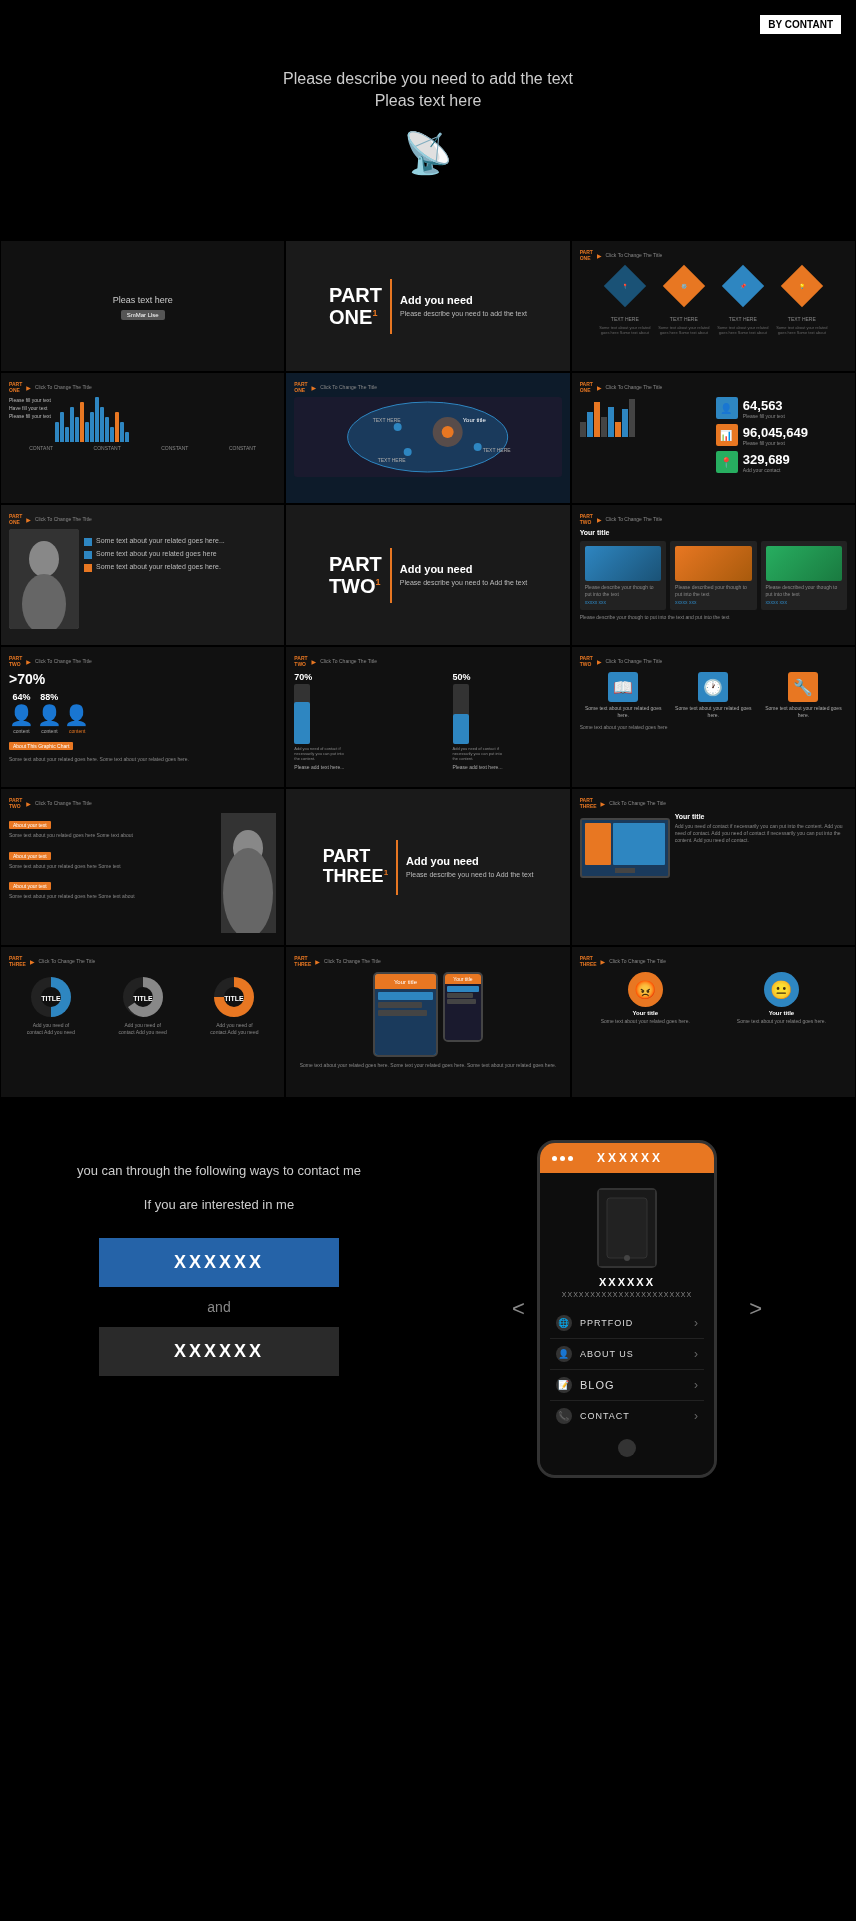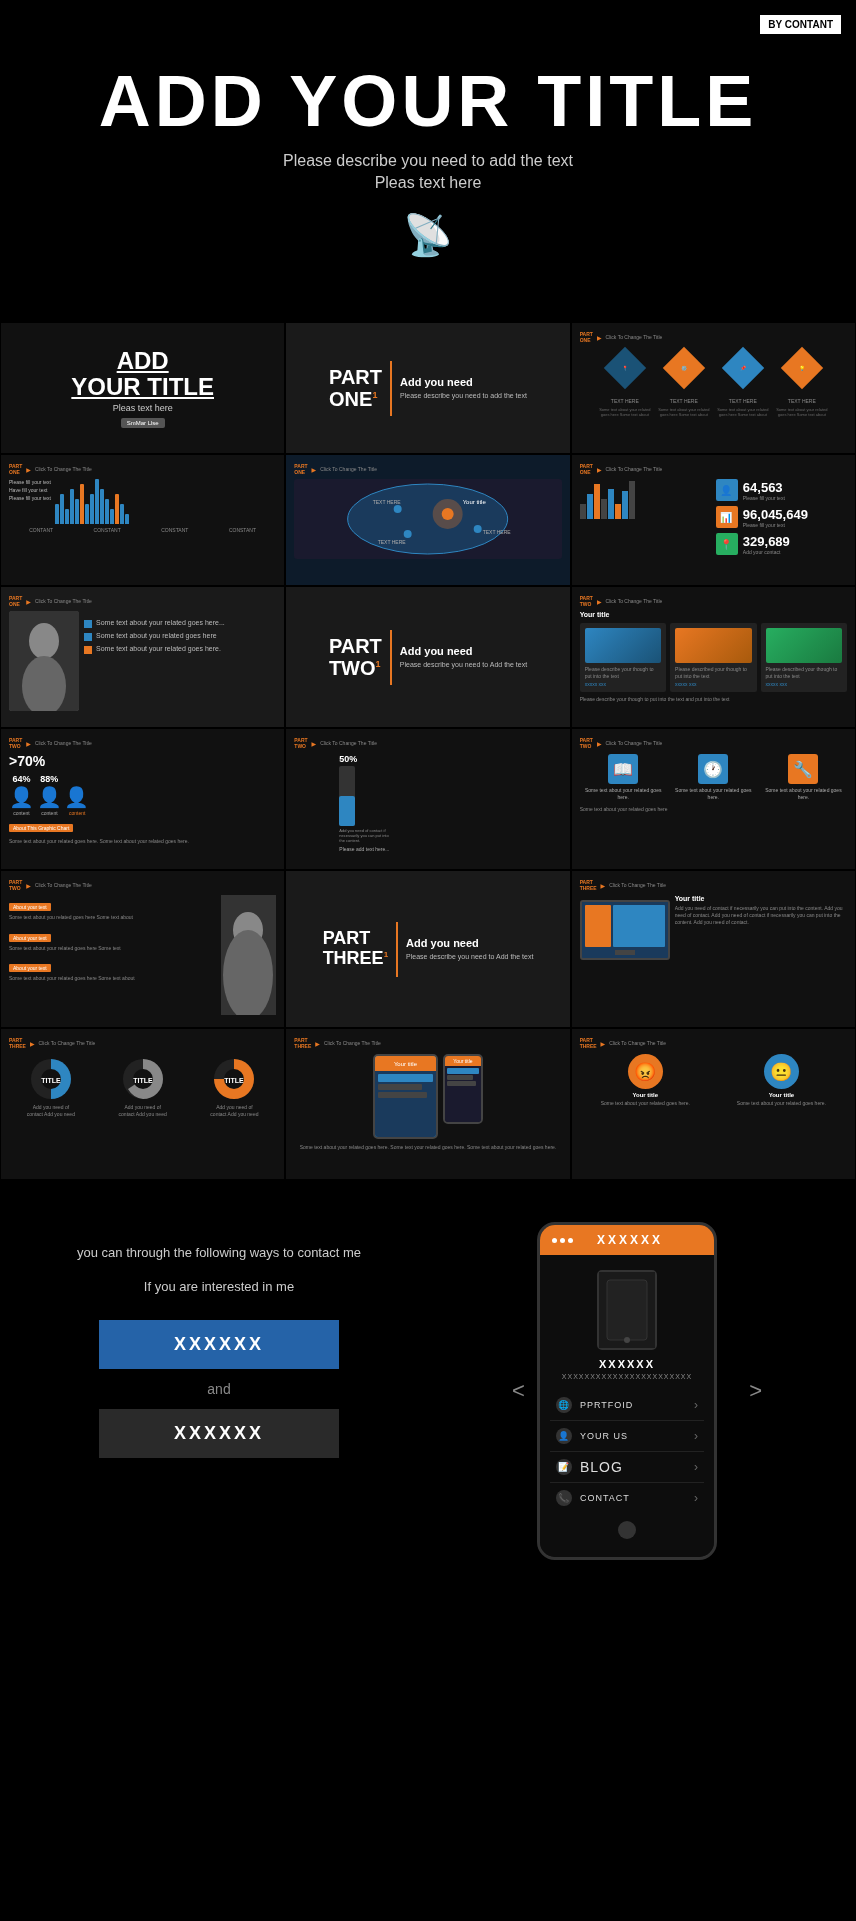--- a/index.html
+++ b/index.html
@@ -419,38 +419,33 @@
     }
     .people-pct { font-size: 9px; font-weight: bold; color: #fff; }
 
   </style>
 </head>
 <body>
 
 <div class="watermark">BY CONTANT</div>
 
 <div class="hero">
-  <h1 class="hero-title">ADD YOUR TITLE</h1>
   <p class="hero-sub1">Please describe you need to add the text</p>
   <p class="hero-sub2">Pleas text here</p>
   <div class="hero-icon">
     <div style="font-size:40px; text-align:center;">📡</div>
   </div>
 </div>
 
 <div class="slides-area">
 
   <div class="slides-row row-3">
 
     <div class="slide slide-bg-dark">
       <div class="slide-inner flex-center flex-col text-center" style="min-height:130px;">
-        <div class="slide-title-lg" style="font-size:24px; text-decoration:underline;">
-          <span>ADD</span><br>
-          <span>YOUR TITLE</span>
-        </div>
         <div class="slide-title-sm">Pleas text here</div>
         <div class="btn-small">SmMar Llse</div>
       </div>
     </div>
 
     <div class="slide slide-bg-mid">
       <div class="slide-inner" style="display:flex; align-items:center; justify-content:center; min-height:130px;">
         <div class="part-text-block">
           <div>
             <div style="font-size:20px; font-weight:900; color:#fff; text-transform:uppercase; line-height:1.1;">
@@ -742,20 +737,28 @@
     </div>
 
     <div class="slide slide-bg-dark">
       <div class="slide-inner" style="min-height:140px;">
         <div class="slide-header">
           <div class="part-badge">PART<br>TWO</div>
           <div class="arrow-right">▶</div>
           <div class="click-change">Click To Change The Title</div>
         </div>
         <div style="display:flex;gap:4px;margin-top:5px;">
+          <div class="thermo-item" style="flex:1;">
+            <div class="thermo-label">70%</div>
+            <div style="width:16px;height:60px;background:#333;position:relative;border-radius:2px;">
+              <div style="position:absolute;bottom:0;width:100%;height:70%;background:#2e86c1;border-radius:2px;"></div>
+            </div>
+            <div style="font-size:4px;color:#888;margin-top:2px;width:50px;">Add you need of contact if necessarily you can put into the content.</div>
+            <div style="font-size:5px;color:#aaa;margin-top:3px;">Please add text here...</div>
+          </div>
           <div class="thermo-item" style="flex:1;padding-left:45px;">
             <div class="thermo-label">50%</div>
             <div style="width:16px;height:60px;background:#333;position:relative;border-radius:2px;">
               <div style="position:absolute;bottom:0;width:100%;height:50%;background:#2e86c1;border-radius:2px;"></div>
             </div>
             <div style="font-size:4px;color:#888;margin-top:2px;width:50px;">Add you need of contact if necessarily you can put into the content.</div>
             <div style="font-size:5px;color:#aaa;margin-top:3px;">Please add text here...</div>
           </div>
         </div>
       </div>
@@ -1011,28 +1014,28 @@
             <div style="display:flex;align-items:center;justify-content:space-between;padding:7px 6px;border-bottom:1px solid #222;">
               <div style="display:flex;align-items:center;gap:8px;">
                 <div style="width:16px;height:16px;background:#333;border-radius:50%;display:flex;align-items:center;justify-content:center;font-size:9px;">🌐</div>
                 <span style="font-size:9px;color:#ddd;letter-spacing:1px;">PPRTFOID</span>
               </div>
               <span style="font-size:12px;color:#666;">›</span>
             </div>
             <div style="display:flex;align-items:center;justify-content:space-between;padding:7px 6px;border-bottom:1px solid #222;">
               <div style="display:flex;align-items:center;gap:8px;">
                 <div style="width:16px;height:16px;background:#333;border-radius:50%;display:flex;align-items:center;justify-content:center;font-size:9px;">👤</div>
-                <span style="font-size:9px;color:#ddd;letter-spacing:1px;">YOUR US</span>
+                <span style="font-size:9px;color:#ddd;letter-spacing:1px;">ABOUT US</span>
               </div>
               <span style="font-size:12px;color:#666;">›</span>
             </div>
             <div style="display:flex;align-items:center;justify-content:space-between;padding:7px 6px;border-bottom:1px solid #222;">
               <div style="display:flex;align-items:center;gap:8px;">
                 <div style="width:16px;height:16px;background:#333;border-radius:50%;display:flex;align-items:center;justify-content:center;font-size:9px;">📝</div>
-                <span style="font-size:14px;color:#ddd;letter-spacing:1px;">BLOG</span>
+                <span style="font-size:11px;color:#ddd;letter-spacing:1px;">BLOG</span>
               </div>
               <span style="font-size:12px;color:#666;">›</span>
             </div>
             <div style="display:flex;align-items:center;justify-content:space-between;padding:7px 6px;">
               <div style="display:flex;align-items:center;gap:8px;">
                 <div style="width:16px;height:16px;background:#333;border-radius:50%;display:flex;align-items:center;justify-content:center;font-size:9px;">📞</div>
                 <span style="font-size:9px;color:#ddd;letter-spacing:1px;">CONTACT</span>
               </div>
               <span style="font-size:12px;color:#666;">›</span>
             </div>

